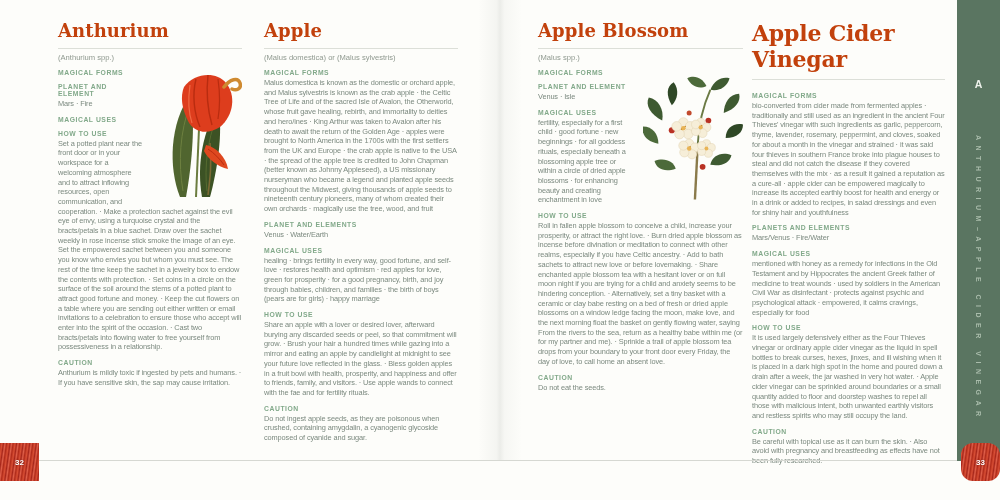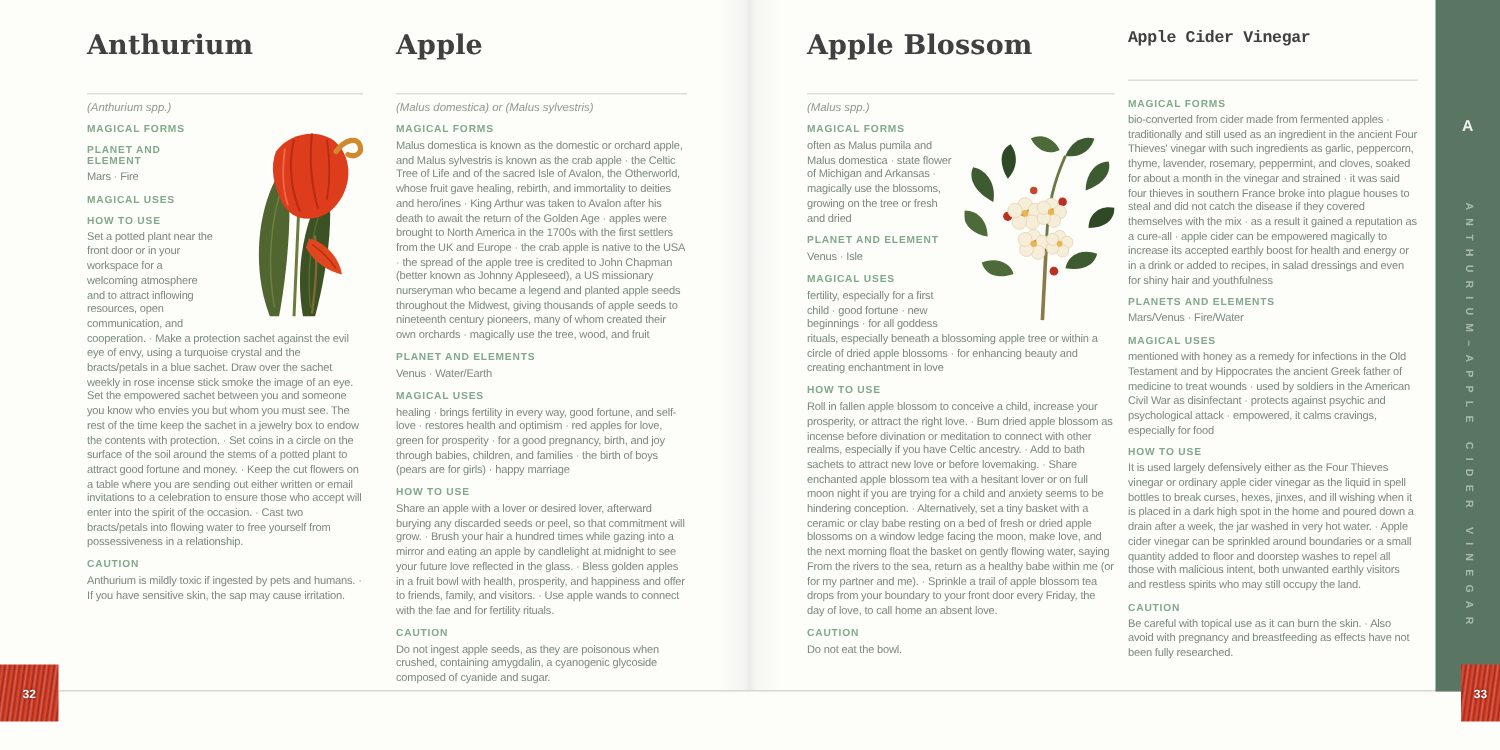--- a/index.html
+++ b/index.html
@@ -8,26 +8,26 @@
     background:#fdfdfa; font-family:"Liberation Sans", sans-serif;
   }
   .col { position:absolute; top:20px; }
   #col1 { left:58px;  width:184px; }
   #col2 { left:264px; width:194px; }
   #col3 { left:538px; width:205px; }
   #col4 { left:752px; width:193px; }
 
   .entry-title {
     font-family:"DejaVu Serif", serif; font-weight:bold; font-size:18px;
-    color:#404040; letter-spacing:0.1px;
-    padding-bottom:21px; border-bottom:1px solid #dcdfd8; margin-bottom:4px;
-  }
-  .title-sm { font-size:11px; letter-spacing:-0.2px;font-family:Liberation Mono, monospace; }
-
-  .species { font-size:7.6px; font-style:italic; color:#8f998f; margin:1px 0 0 0; }
+    color:#c2410c; letter-spacing:0.1px;
+    padding-bottom:7px; border-bottom:1px solid #dcdfd8; margin-bottom:4px;
+  }
+  .title-sm { font-size:22px; letter-spacing:-0.2px; }
+
+  .species { font-size:7.6px; color:#8f998f; margin:1px 0 0 0; }
 
   .sec-label {
     font-size:6.8px; font-weight:bold; color:#82a98a;
     letter-spacing:0.55px; margin:7px 0 2px 0;
   }
   .sec-text {
     font-size:7.4px; line-height:9.7px; color:#7b897f; letter-spacing:-0.12px;
   }
 
   .illus { float:right; margin:2px 0 4px 7px; }
@@ -63,21 +63,21 @@
   .folio {
     position:absolute; top:443px; height:38px; display:flex;
     align-items:center; justify-content:center;
     color:#ffffff; font-weight:bold; font-size:8px;
     background:
       repeating-linear-gradient(98deg,
         #b02b1a 0px, #d94f35 2px, #a6261a 3.5px, #e0604a 5px, #b02b1a 6.5px);
     text-shadow:0 0 2px rgba(90,10,5,0.8);
   }
   .folio-left  { left:0;  width:39px; }
-  .folio-right { right:0; width:26px; }
+  .folio-right { right:0; width:39px;border-radius:12px; }
 </style>
 </head>
 <body>
 
 <div class="spread">
 
   <div class="gutter"></div>
 
   <div class="col" id="col1">
     <div class="entry-title">Anthurium</div>
@@ -188,29 +188,28 @@
             <circle cx="66" cy="79" r="2"></circle>
         </g>
         <g fill="#c98f2e">
           <circle cx="44" cy="56" r="0.7"></circle>
             <circle cx="40" cy="59" r="0.7"></circle>
           <circle cx="61" cy="55" r="0.7"></circle>
             <circle cx="49" cy="77" r="0.7"></circle>
         </g>
       </svg>
       <div class="sec-label">MAGICAL FORMS</div>
-      <div class="sec-text">often as Malus pumila and Malus domestica · state flower of Michigan and Arkansas · magically use the blossoms, growing on the tree or fresh and dried</div>
       <div class="sec-label">PLANET AND ELEMENT</div>
       <div class="sec-text">Venus · Isle</div>
       <div class="sec-label">MAGICAL USES</div>
       <div class="sec-text">fertility, especially for a first child · good fortune · new beginnings · for all goddess rituals, especially beneath a blossoming apple tree or within a circle of dried apple blossoms · for enhancing beauty and creating enchantment in love</div>
       <div class="sec-label">HOW TO USE</div>
       <div class="sec-text">Roll in fallen apple blossom to conceive a child, increase your prosperity, or attract the right love. · Burn dried apple blossom as incense before divination or meditation to connect with other realms, especially if you have Celtic ancestry. · Add to bath sachets to attract new love or before lovemaking. · Share enchanted apple blossom tea with a hesitant lover or on full moon night if you are trying for a child and anxiety seems to be hindering conception. · Alternatively, set a tiny basket with a ceramic or clay babe resting on a bed of fresh or dried apple blossoms on a window ledge facing the moon, make love, and the next morning float the basket on gently flowing water, saying From the rivers to the sea, return as a healthy babe within me (or for my partner and me). · Sprinkle a trail of apple blossom tea drops from your boundary to your front door every Friday, the day of love, to call home an absent love.</div>
       <div class="sec-label">CAUTION</div>
-      <div class="sec-text">Do not eat the bowl.</div>
+      <div class="sec-text">Do not eat the seeds.</div>
     </div>
   </div>
 
   <div class="col" id="col4">
     <div class="entry-title title-sm">Apple Cider Vinegar</div>
     <div class="entry-body">
       <div class="sec-label" style="margin-top:12px;">MAGICAL FORMS</div>
       <div class="sec-text">bio-converted from cider made from fermented apples · traditionally and still used as an ingredient in the ancient Four Thieves' vinegar with such ingredients as garlic, peppercorn, thyme, lavender, rosemary, peppermint, and cloves, soaked for about a month in the vinegar and strained · it was said four thieves in southern France broke into plague houses to steal and did not catch the disease if they covered themselves with the mix · as a result it gained a reputation as a cure-all · apple cider can be empowered magically to increase its accepted earthly boost for health and energy or in a drink or added to recipes, in salad dressings and even for shiny hair and youthfulness</div>
       <div class="sec-label">PLANETS AND ELEMENTS</div>
       <div class="sec-text">Mars/Venus · Fire/Water</div>

